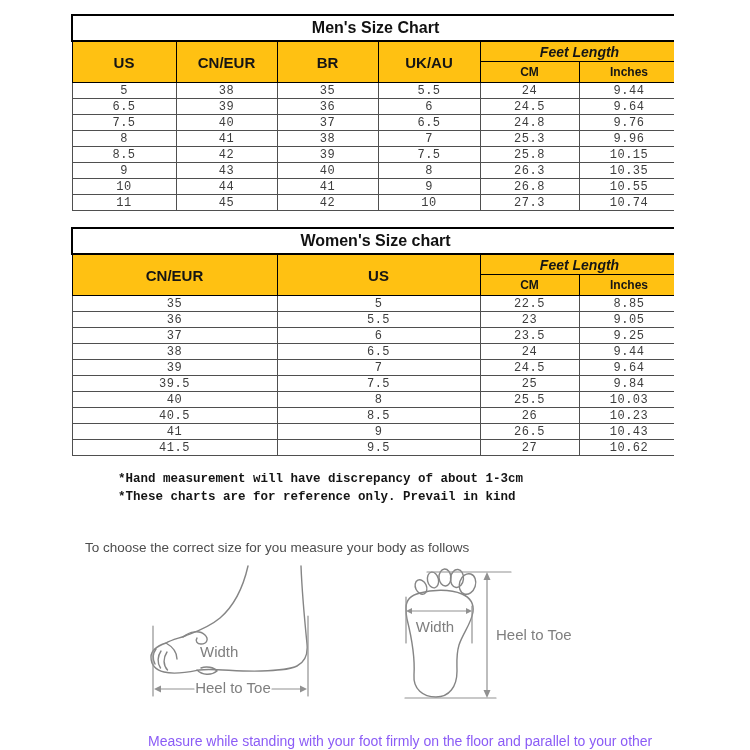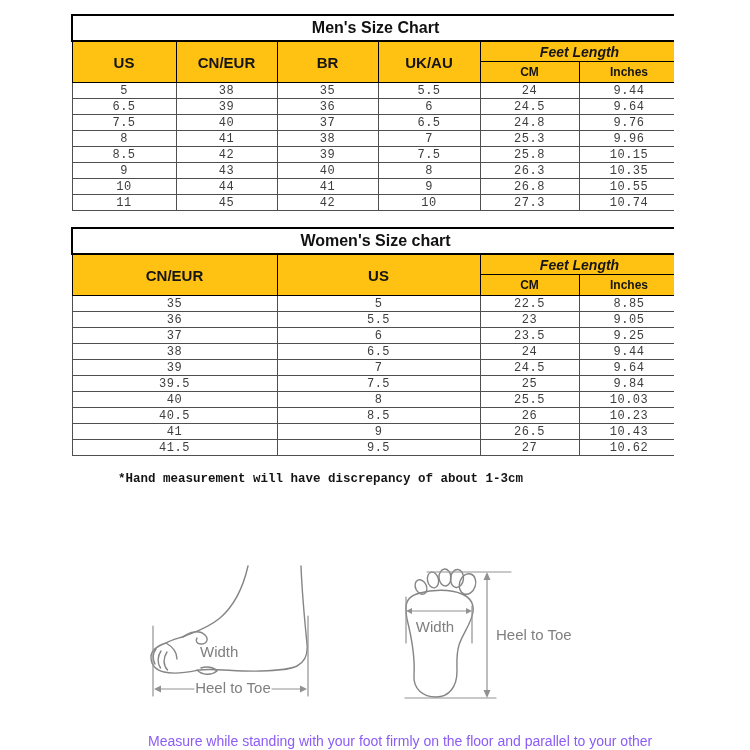--- a/index.html
+++ b/index.html
@@ -239,22 +239,24 @@
           <td>41.5</td>
           <td>9.5</td>
           <td>27</td>
           <td>10.62</td>
         </tr>
       </tbody>
   </table>
 
   <div class="notes">
     <div>*Hand measurement will have discrepancy of about 1-3cm</div>
+    <div>*These charts are for reference only. Prevail in kind</div>
   </div>
 
+  <div class="howto-sub">To choose the correct size for you measure your body as follows</div>
 
   <svg class="diagram" style="left:145px; top:562px;" width="170" height="141" viewBox="0 0 170 141">
     <path d="M 103,4
       C 98,26 90,43 75,56 C 63,66 50,70 40,74 C 33,76.5 26,78 21,81
       C 12,84 6,89 6,95 C 6,103 11,108 19,110
       C 31,113 44,110 54,108 C 68,106 94,110 116,109
       C 130,108.5 144,108 152,104 C 160,100 163,92 162,82
       C 160,62 157,30 156,4"></path>
     <path d="M 11,87 C 8,91 7.5,97 10,102"></path>
     <path d="M 16,89 C 12.5,94 12,101 15.5,106"></path>

